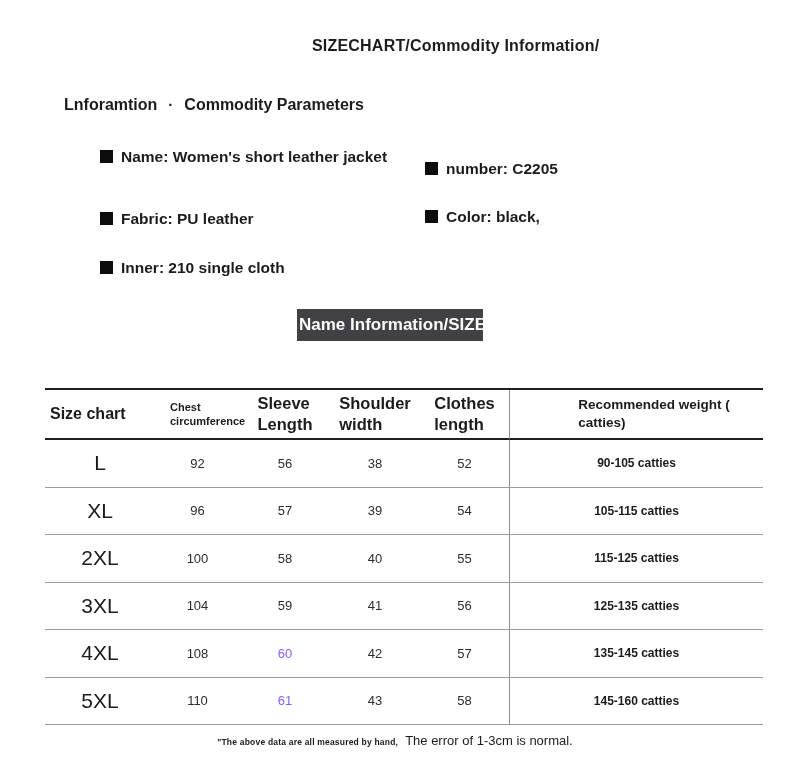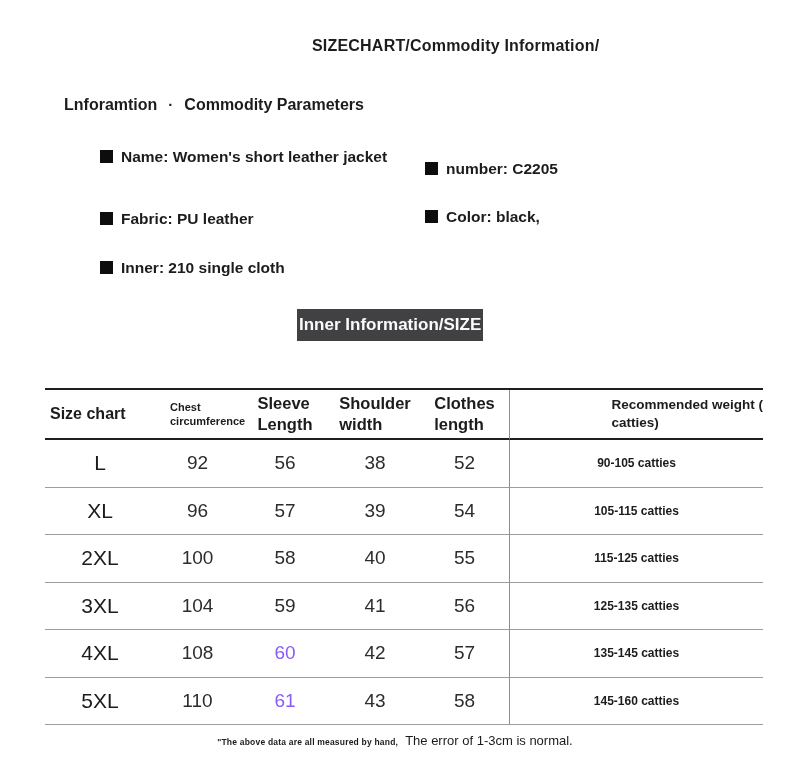--- a/index.html
+++ b/index.html
@@ -55,24 +55,24 @@
     height:47.5px; border-bottom:1.5px solid #9d9d9d;
     box-sizing:border-box;
   }
   .cell.hd { height:50px; border-bottom:2px solid #1f1f1f; }
   .cell.c6 { border-left:1.5px solid #8f8f8f; }
   .lines .ln { display:block; text-align:left; }
 
   .hd.c1 { justify-content:flex-start; padding-left:5px; font-size:16px; font-weight:bold; }
   .hd.c2 { justify-content:flex-start; padding-left:15px; font-size:11px; font-weight:bold; line-height:1.3; }
   .hd.c3, .hd.c4, .hd.c5 { font-size:16.5px; font-weight:bold; line-height:1.25; }
-  .hd.c6 { justify-content:flex-end; padding-left:35px; font-size:13.5px; font-weight:bold; line-height:1.35; }
+  .hd.c6 { justify-content:center; padding-left:35px; font-size:13.5px; font-weight:bold; line-height:1.35; }
 
   .bd.c1 { font-size:21px; }
-  .bd.c2, .bd.c3, .bd.c4, .bd.c5 { font-size:19px; color:#2c2c2c; }
+  .bd.c2, .bd.c3, .bd.c4, .bd.c5 { font-size:13px; color:#2c2c2c; }
   .bd.c6 { font-size:12px; font-weight:bold; }
   .bd.muted { color:#8b5cf6; }
 
   
   .footer-note {
     position:absolute; left:0; right:0; top:731px; text-align:center; white-space:nowrap;
   }
   .note-small { font-size:8.5px; font-weight:bold; letter-spacing:0.2px; }
   .note-large { font-size:13px; font-weight:normal; margin-left:7px;margin-top:47px; }
 </style>
@@ -100,21 +100,21 @@
   </div>
 
   <div class="param-item" style="left:425px; top:205px;">
     <span class="bullet"></span><span>Color: black,</span>
   </div>
 
   <div class="param-item" style="left:100px; top:256px;">
     <span class="bullet"></span><span>Inner: 210 single cloth</span>
   </div>
 
-  <div class="size-banner">Inner Information/SIZE</div>
+  <div class="size-banner">Name Information/SIZE</div>
 
   <div class="size-table">
 
     <div class="cell hd c1">
         <span>Size chart</span>
       </div>
     <div class="cell hd c2">
         <div class="lines">
           <span class="ln">Chest</span>
           <span class="ln">circumference</span>

